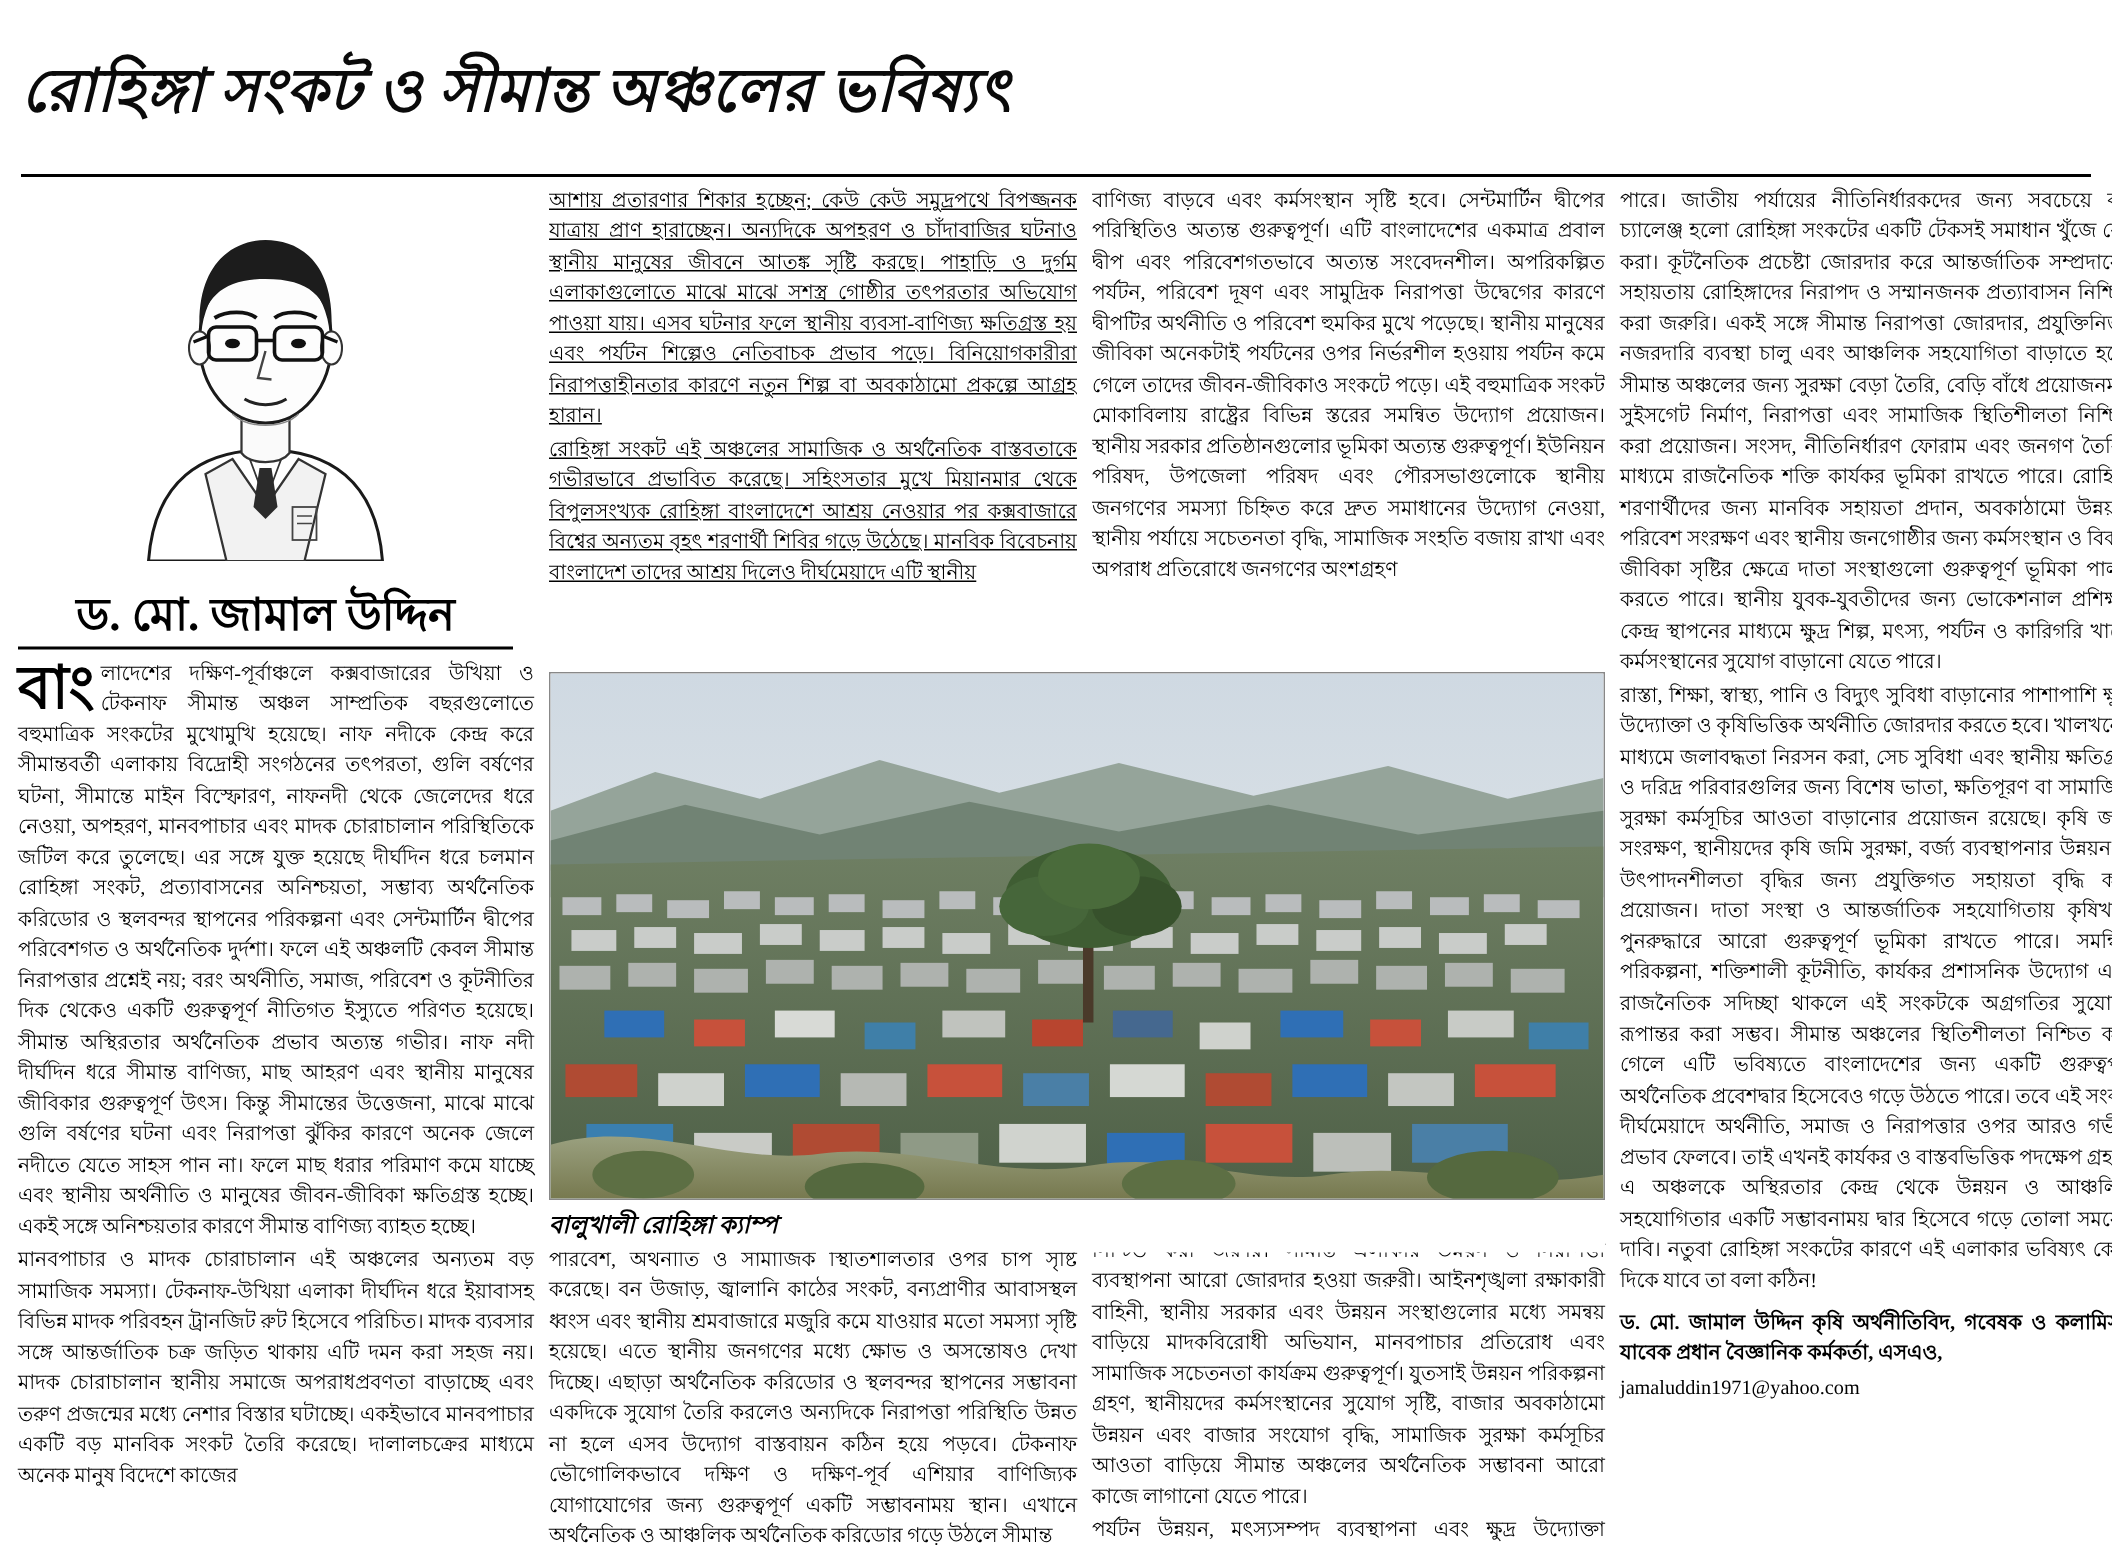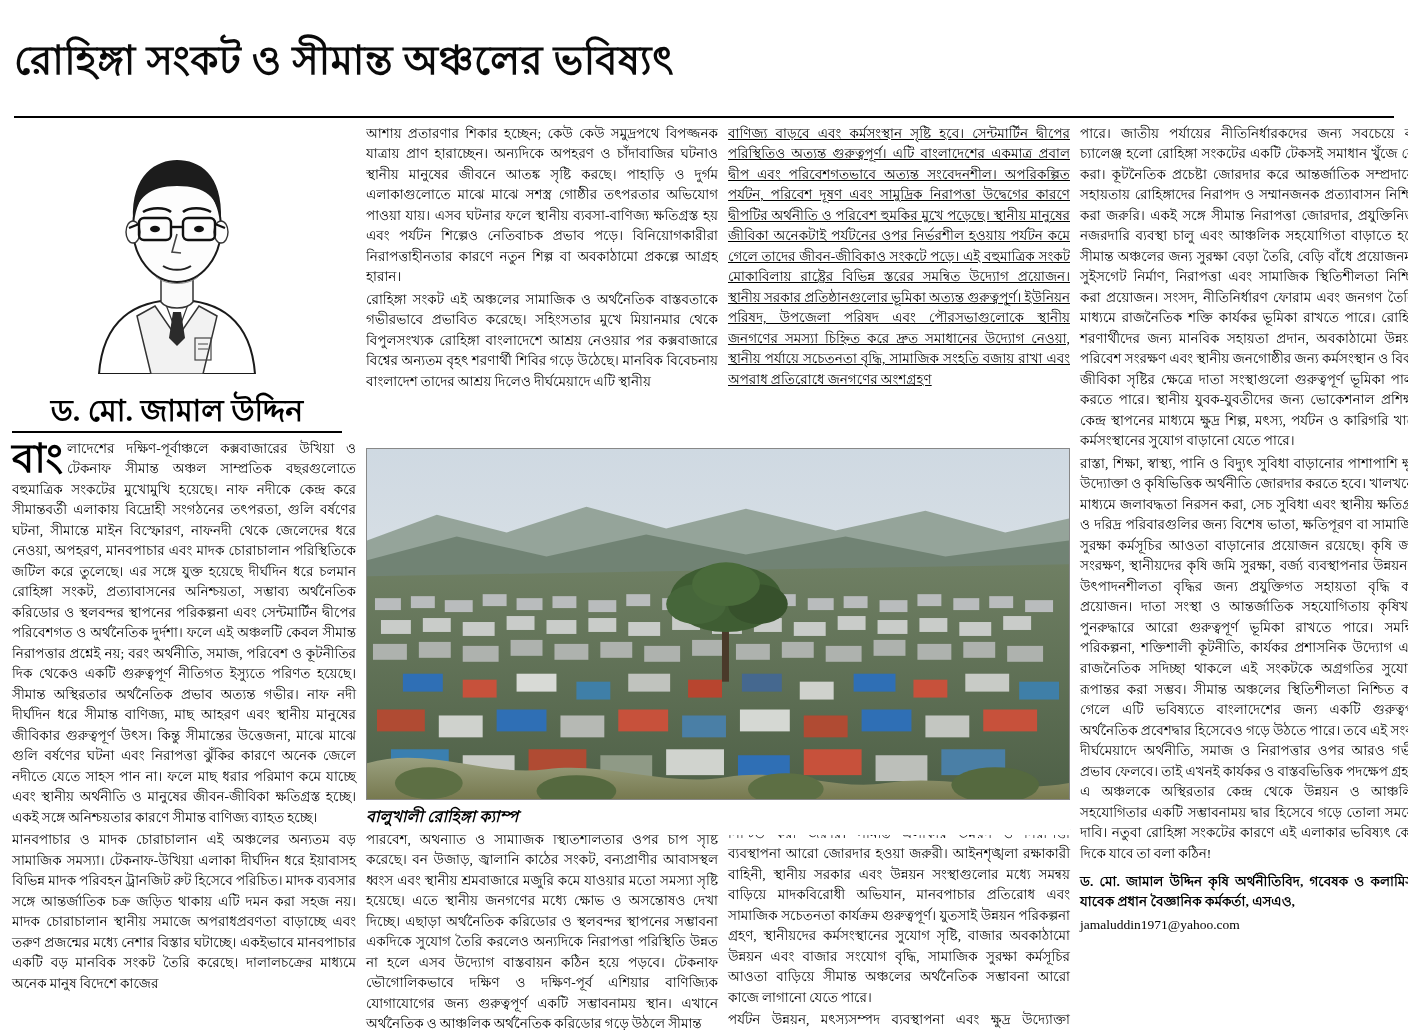--- a/index.html
+++ b/index.html
@@ -23,20 +23,21 @@
   }
   
   .headline {
     font-family: "Liberation Serif", serif;
     font-size: 40px;
     font-weight: bold;
     letter-spacing: 0.5px;
     padding: 10px 14px 4px 14px;
     line-height: 1.2;
     color: #0a0a0a;
+    font-style: italic;
   }
   .headline-rule {
     border: none;
     border-top: 2px solid #000;
     margin: 2px 14px 6px 14px;
   }
   
   .body-grid {
     display: grid;
     grid-template-columns: 344px 352px 342px 342px;
@@ -109,23 +110,23 @@
   }
   
   .photo-span {
     position: absolute;
     left: 0;
     top: 318px;
     width: 704px;
     z-index: 2;
     background: #fff;
   }
-  .col2-top { height: 310px; overflow: hidden; }
+  .col2-top { height: 310px; overflow: hidden; text-decoration: underline; }
   .col2-bottom { position: absolute; top: 706px; left: 0; width: 352px; }
-  .col3-top { height: 310px; overflow: hidden; text-decoration: underline; }
+  .col3-top { height: 310px; overflow: hidden; }
   .col3-bottom { position: absolute; top: 700px; left: 0; width: 342px; }
   .signoff {
     font-size: 13.5px;
     line-height: 1.5;
     text-align: justify;
     font-weight: bold;
     margin-top: 8px;
   }
   .signoff .email {
     font-family: "Liberation Serif", serif;

